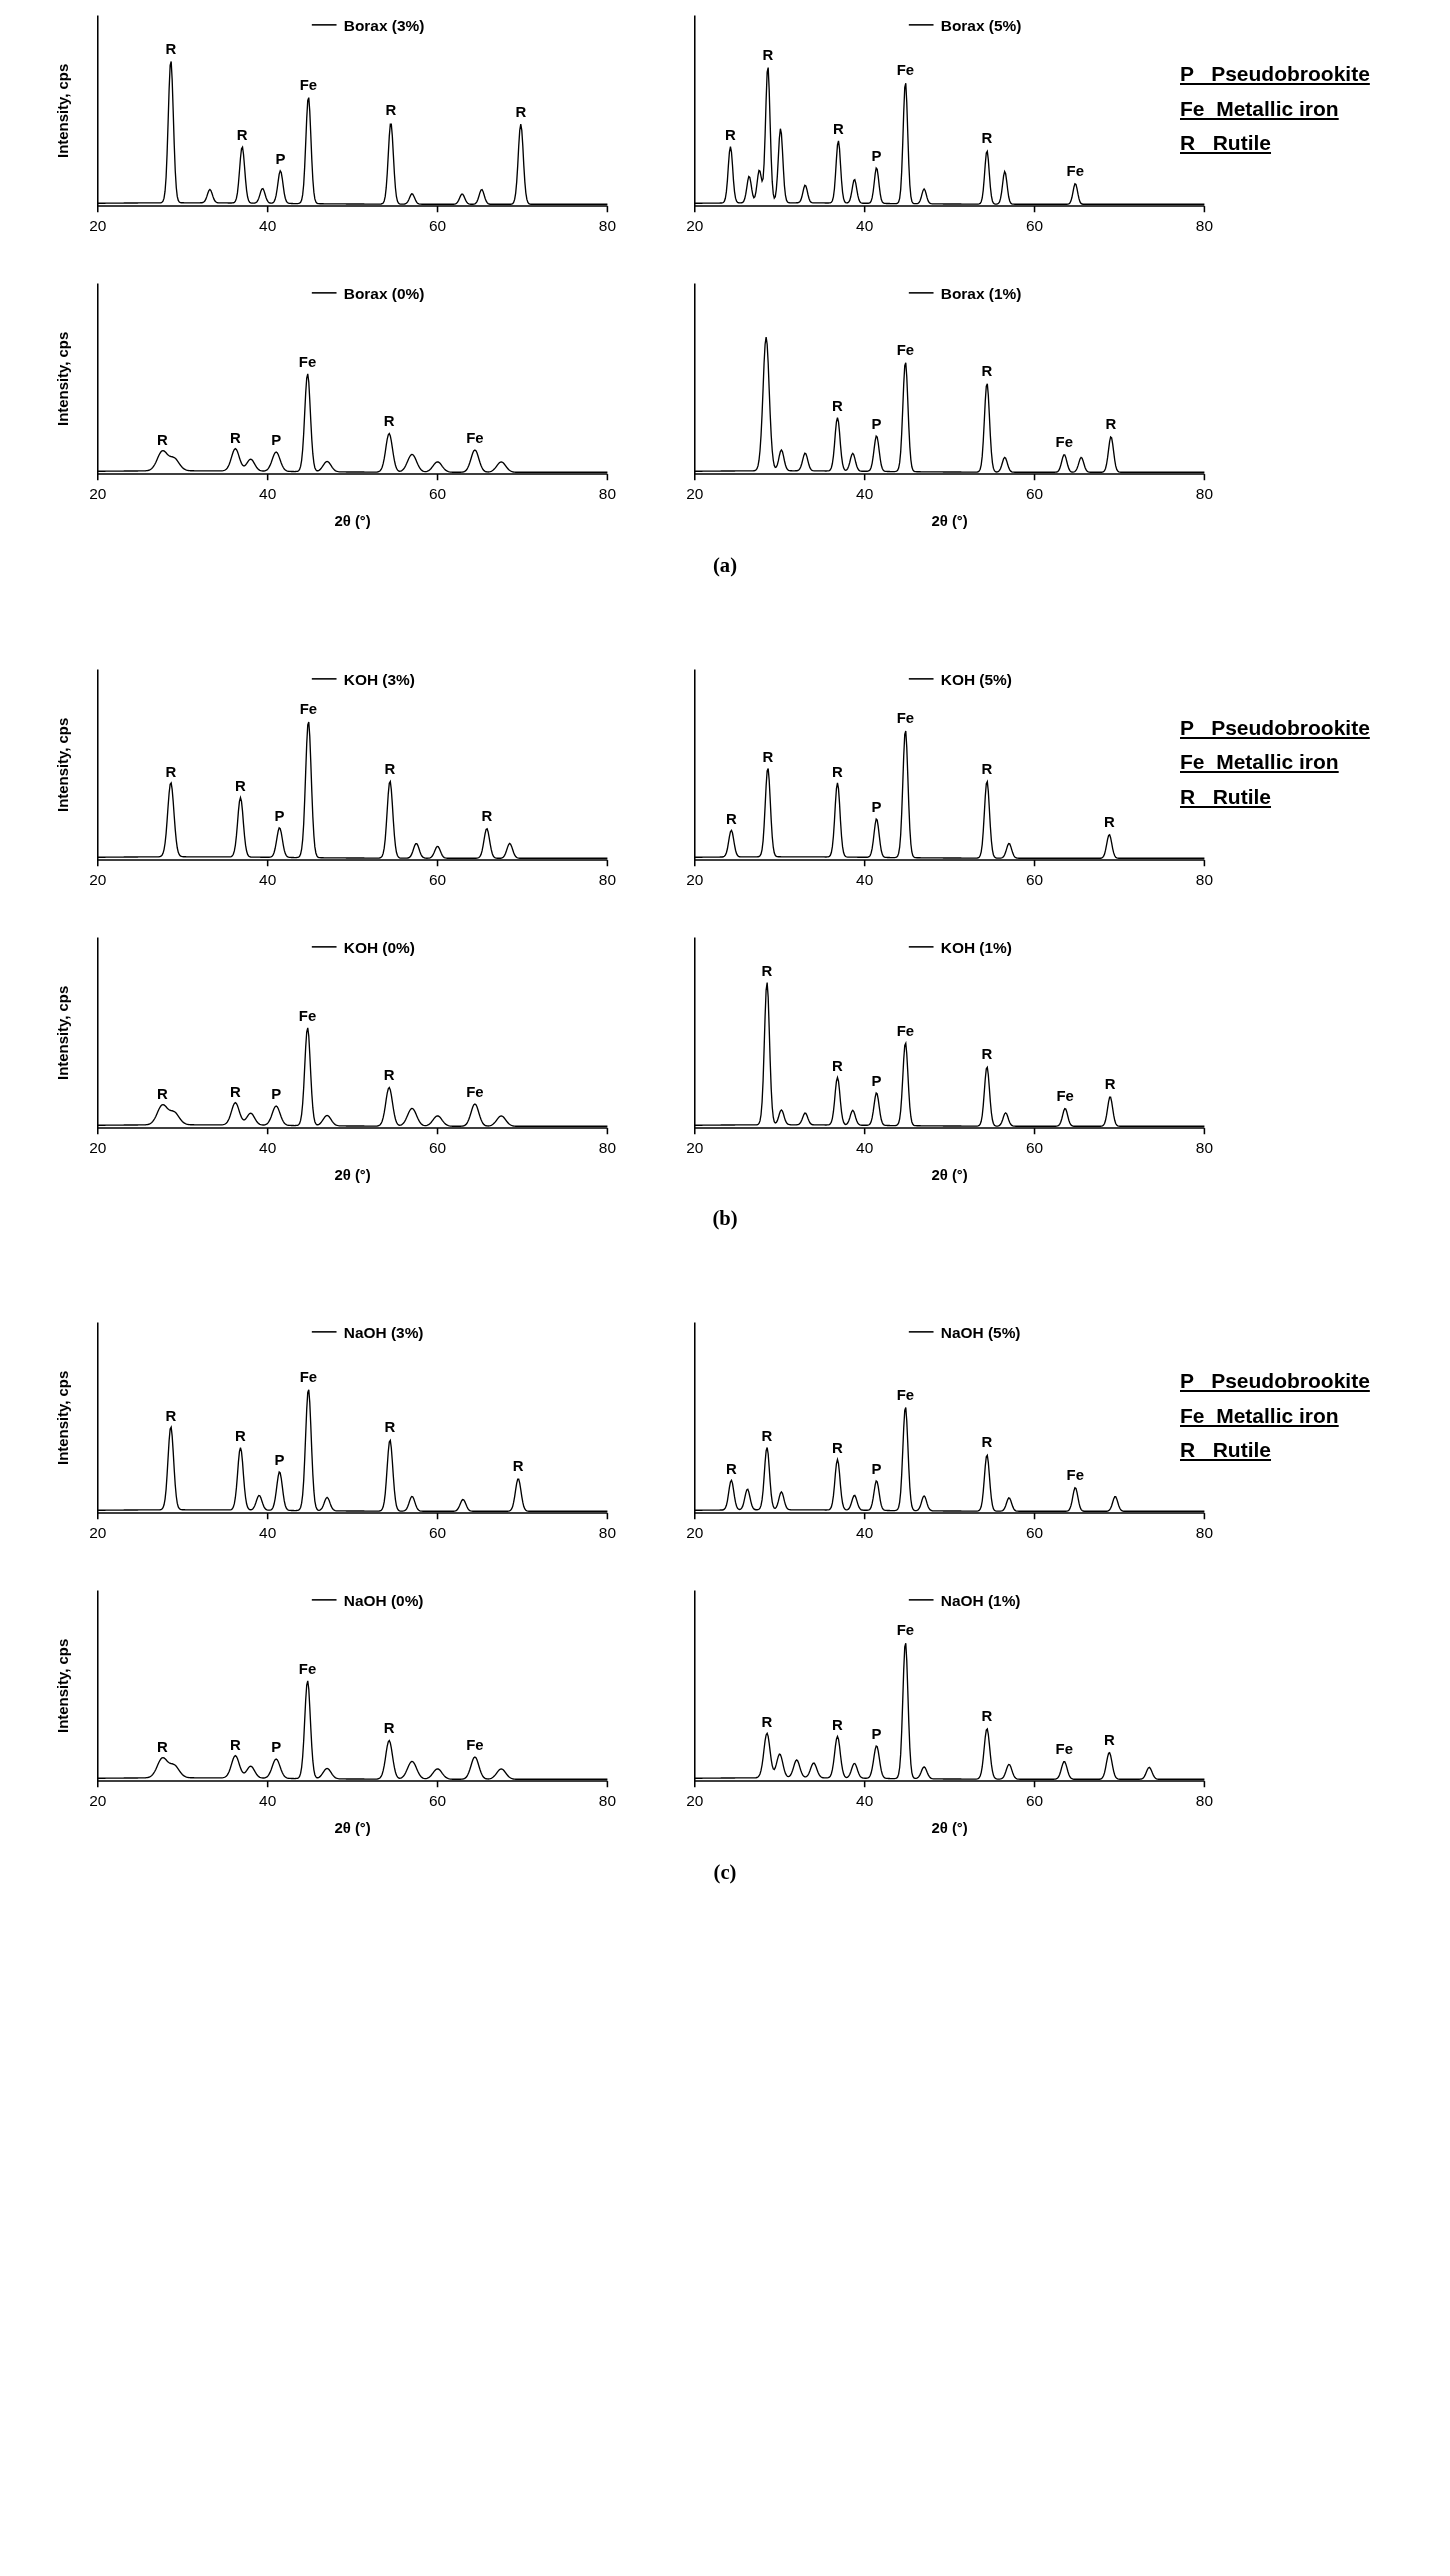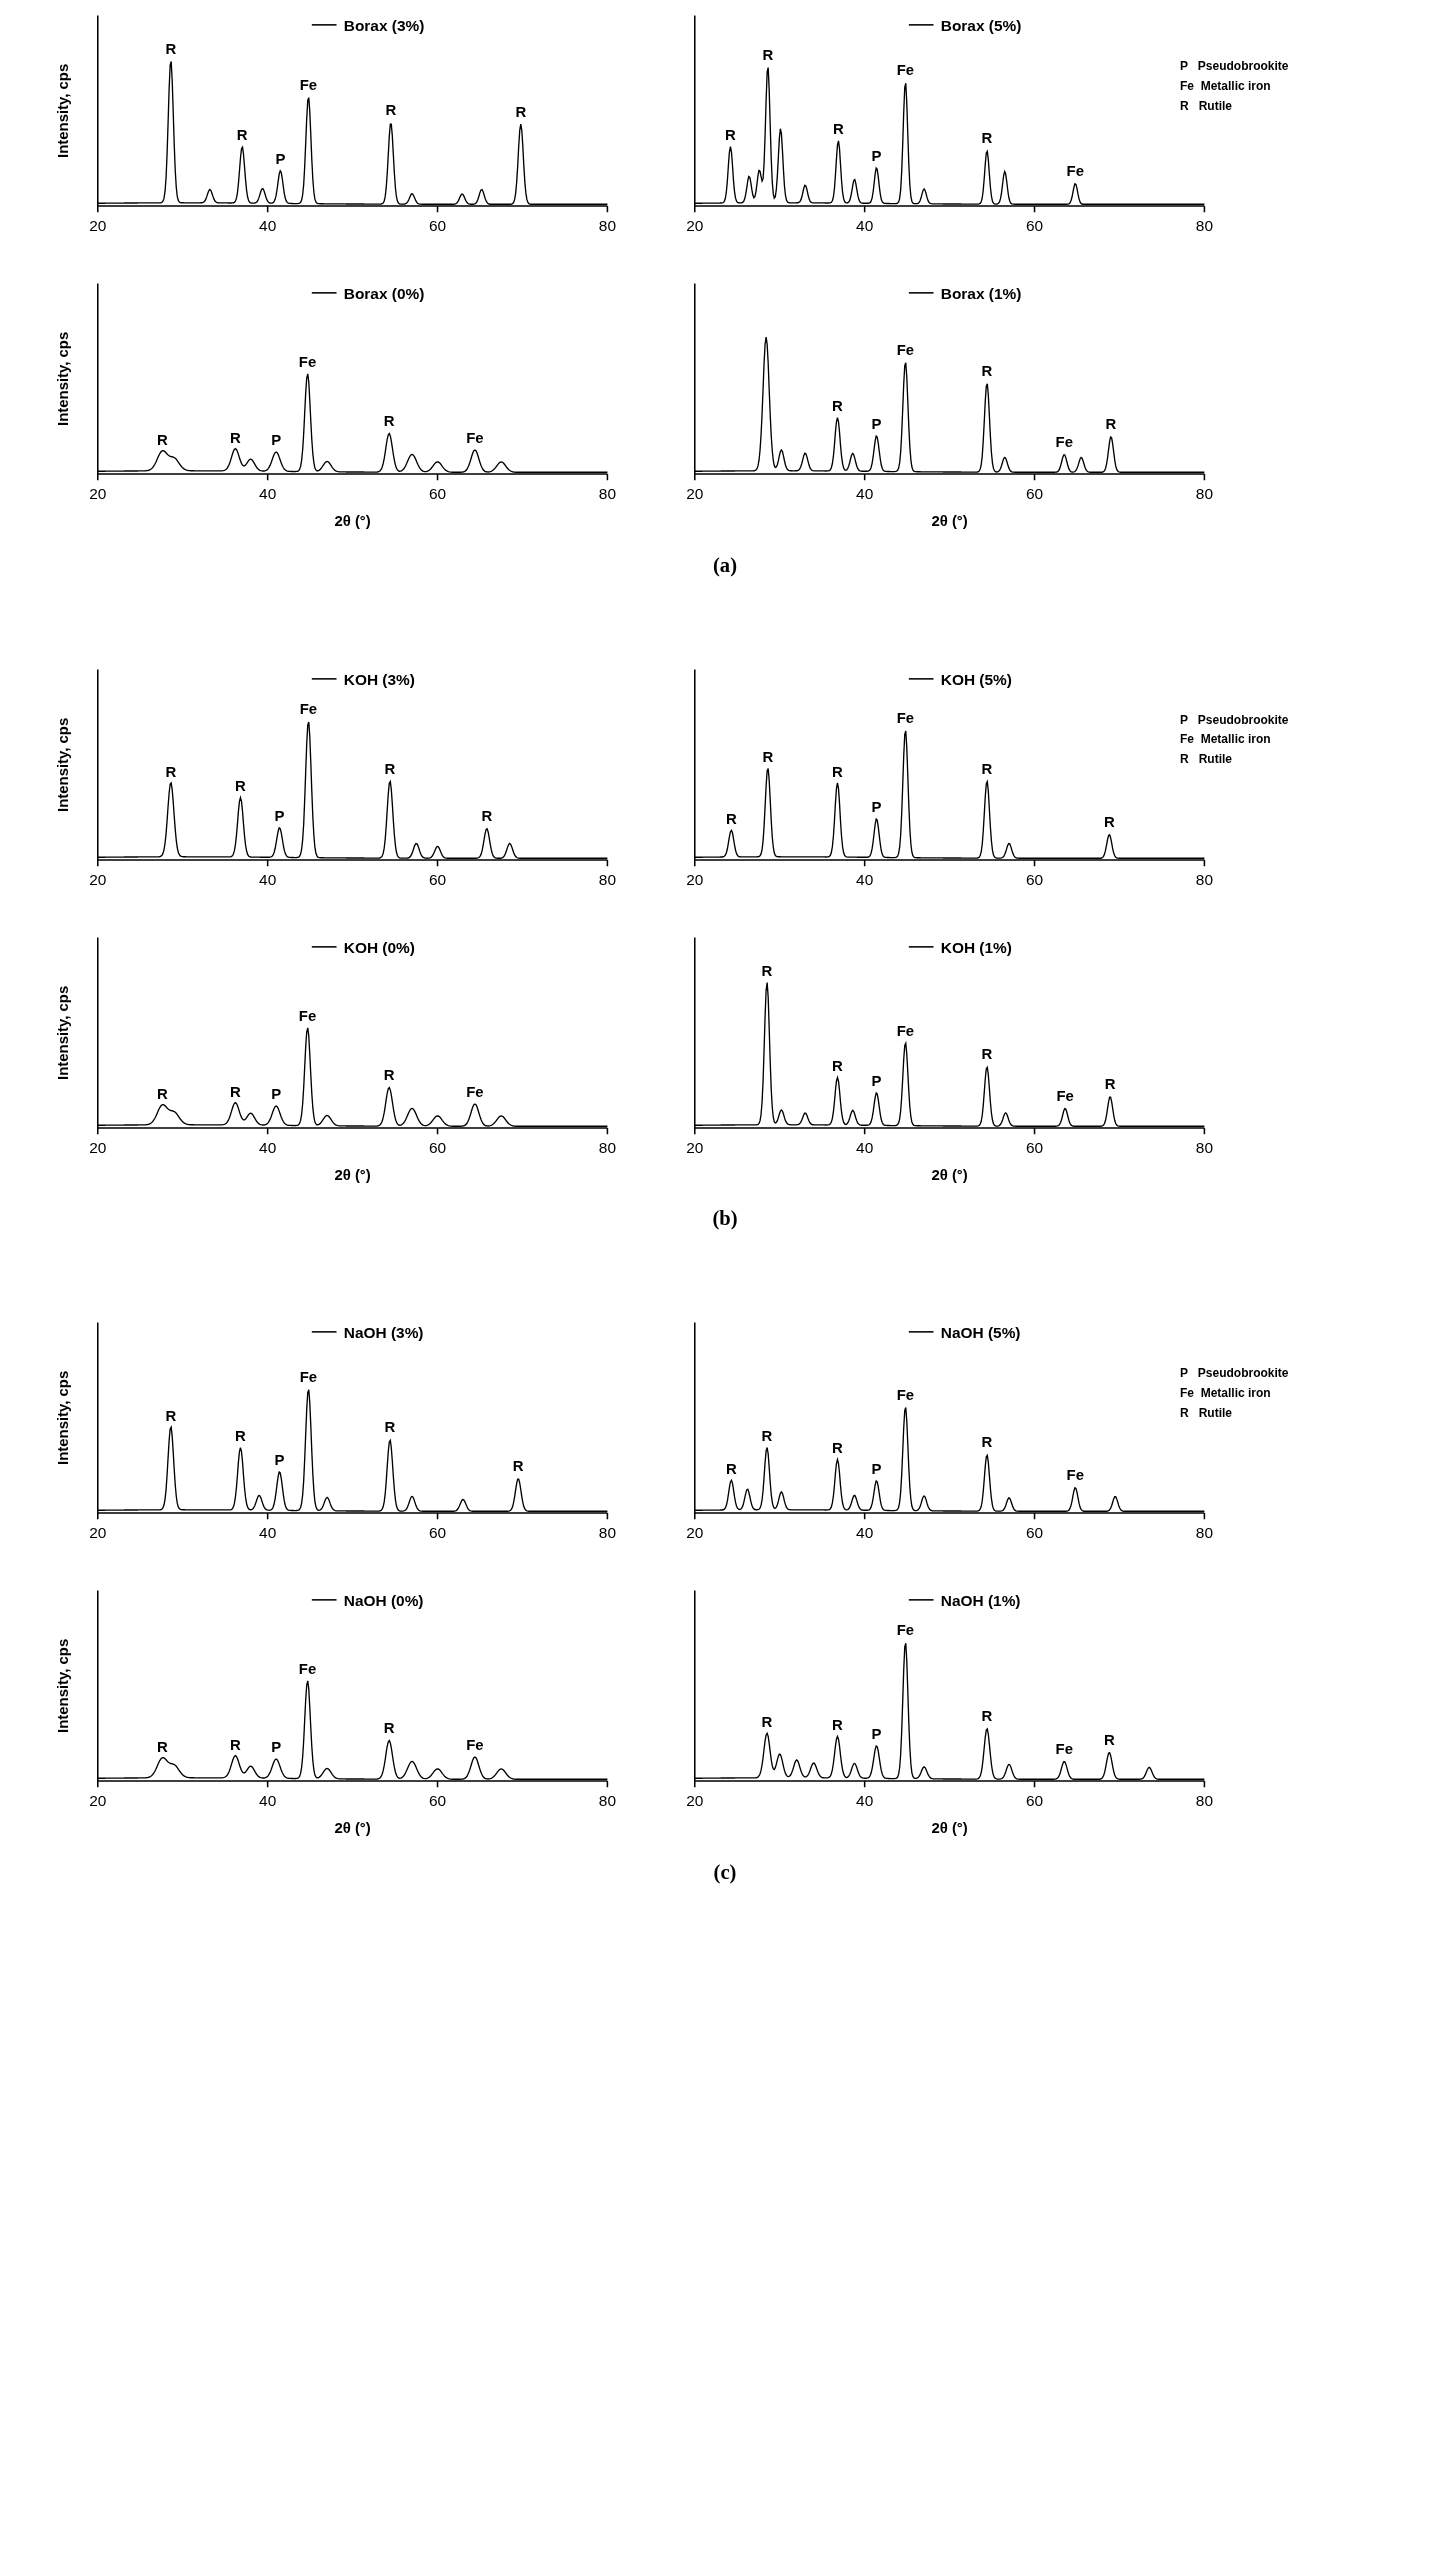--- a/index.html
+++ b/index.html
@@ -32,24 +32,25 @@
     display: grid;
     grid-template-columns: 592px 592px;
     grid-template-rows: auto auto;
     column-gap: 5.2px;
     row-gap: 0px;
     margin-left: 36px;
     position: relative;
   }
   .legend-key {
     position: absolute;
-    font-size: 12px;
+    font-size: 21px;
     font-weight: bold;
     line-height: 1.65;
     white-space: pre;
+    text-decoration: underline;
   }
   .legend-key div { white-space: pre; }
   .chart-cell {
     position: relative;
   }
   svg { display: block; }
   .axis-title {
     font-size: 29px;
     font-weight: bold;
   }

